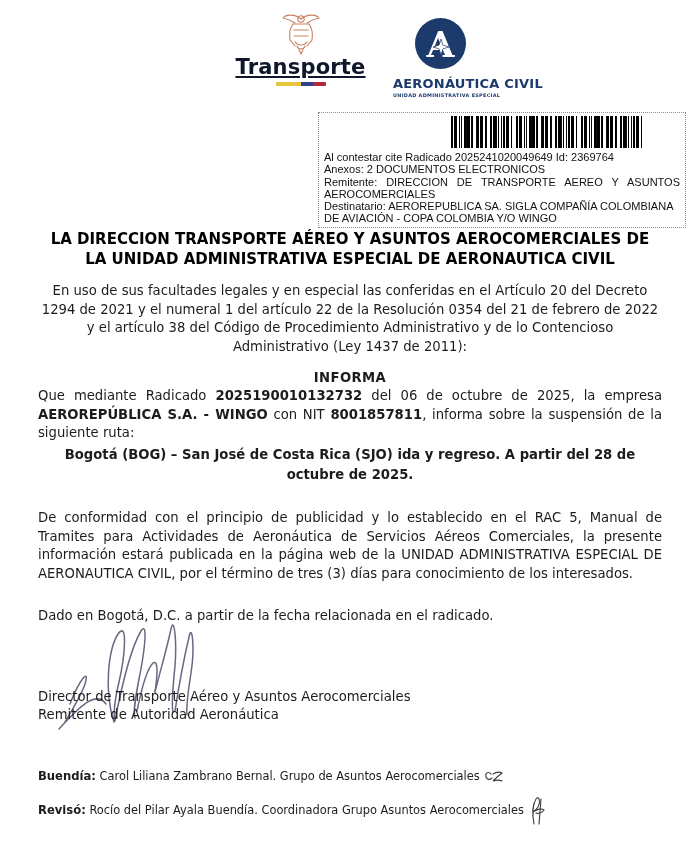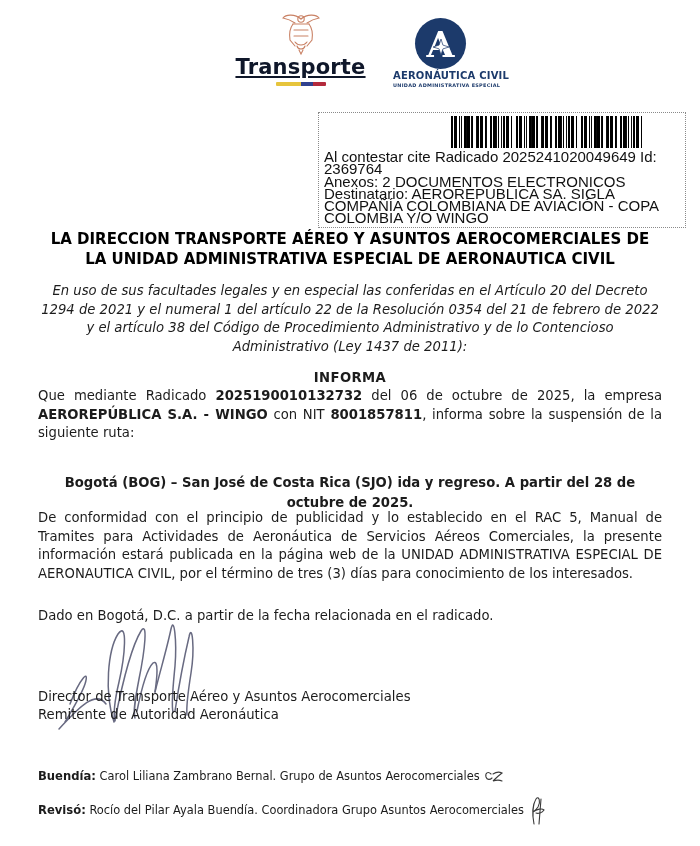--- a/index.html
+++ b/index.html
@@ -16,45 +16,45 @@
   .logos { position:absolute; top:10px; left:228px; width:260px; height:92px; display:flex; align-items:flex-start; }
   .mintransporte { position:relative; width:148px; height:92px; text-align:center; }
   .crest { display:block; margin:2px auto 0; }
   .wordmark { font-size:21px; font-weight:600; color:#0f172a; letter-spacing:.2px; line-height:22px;text-decoration:underline; }
   .flagbar { width:50px; height:4px; margin:4px auto 0; display:flex; border-radius:1px; overflow:hidden; }
   .flagbar .y { flex:2; } .flagbar .b { flex:1; } .flagbar .r { flex:1; }
   .aerocivil { position:relative; margin-left:20px; width:95px; text-align:center; padding-top:8px; }
   .ac-circle { width:51px; height:51px; border-radius:50%; margin:0 auto; position:relative; }
   .ac-a { position:absolute; left:0; top:4px; width:100%; text-align:center; color:#fff; font-size:36px; font-weight:bold; line-height:44px; font-family:"DejaVu Serif", serif; }
   .ac-star { position:absolute; left:50%; top:56%; transform:translate(-50%,-50%); }
-  .ac-title { font-size:10px; font-weight:bold; letter-spacing:.2px; margin-top:1px; white-space:nowrap; }
+  .ac-title { font-size:13px; font-weight:bold; letter-spacing:.2px; margin-top:7px; white-space:nowrap; }
   .ac-sub { font-size:4.9px; font-weight:bold; letter-spacing:.3px; white-space:nowrap; margin-top:1px; }
   
   .radbox {
     position:absolute; left:318px; top:112px; width:368px; height:116px;
     border:1px dotted #8a8a8a;
     padding:2px 5px 2px 5px;
     font-family:"Liberation Sans", sans-serif;
-    font-size:15px; line-height:12.3px; color:#111;
+    font-size:11px; line-height:12.3px; color:#111;
   }
   .barcode {
     width:192px; height:32px; margin:1px 0 3px 127px;
     background:
       repeating-linear-gradient(90deg, rgba(0,0,0,.95) 0 1px, rgba(255,255,255,0) 1px 5px),
       repeating-linear-gradient(90deg, #000 0 2px, #fff 2px 3px, #000 3px 6px, #fff 6px 8px, #000 8px 9px, #fff 9px 13px);
   }
   .radline { text-align:left; }
   .radline.just { text-align:justify; }
   
   .block { position:absolute; left:38px; width:624px; font-size:13.2px; line-height:18.6px; color:#1c1c1c; }
   .doc-title { top:230px; text-align:center; font-weight:bold; font-size:15px; line-height:19.5px; color:#000; }
-  .intro { top:282px; text-align:center;font-style:italic; }
+  .intro { top:282px; text-align:center; }
   .informa-h { top:357px; text-align:center; font-weight:bold; letter-spacing:.4px;margin-top:12px; }
   .para-informa { top:387px; text-align:justify; }
-  .route { top:473px; text-align:center; font-weight:bold; line-height:20px; }
+  .route { top:445px; text-align:center; font-weight:bold; line-height:20px; }
   .publicity { top:509px; text-align:justify; }
   .dado { top:607px; }
   .signer { top:688px; }
   .signer .name { font-weight:bold; font-size:13.4px; }
   .signer .role { font-size:13.2px; line-height:17.5px; }
   .footline { position:absolute; left:38px; width:624px; font-size:11.4px; color:#1c1c1c; }
   .footline b { font-size:11.6px; }
   .proyecto { top:769px; }
   .reviso { top:796px; }
   .sig-main { position:absolute; left:52px; top:612px; pointer-events:none; }
@@ -98,20 +98,21 @@
       </div>
       <div class="ac-title">AERONÁUTICA CIVIL</div>
       <div class="ac-sub">UNIDAD ADMINISTRATIVA ESPECIAL</div>
     </div>
   </div>
 
   <div class="radbox">
     <div class="barcode"></div>
     <div class="radline">Al contestar cite Radicado 2025241020049649 Id: 2369764</div>
     <div class="radline">Anexos: 2 DOCUMENTOS ELECTRONICOS</div>
+    <div class="radline just">Remitente: DIRECCION DE TRANSPORTE AEREO Y ASUNTOS AEROCOMERCIALES</div>
     <div class="radline">Destinatario: AEROREPUBLICA SA. SIGLA COMPAÑÍA COLOMBIANA DE AVIACIÓN - COPA COLOMBIA Y/O WINGO</div>
   </div>
 
   <div class="block doc-title">LA DIRECCION TRANSPORTE AÉREO Y ASUNTOS AEROCOMERCIALES DE LA UNIDAD ADMINISTRATIVA ESPECIAL DE AERONAUTICA CIVIL</div>
 
   <div class="block intro">En uso de sus facultades legales y en especial las conferidas en el Artículo 20 del Decreto 1294 de 2021 y el numeral 1 del artículo 22 de la Resolución 0354 del 21 de febrero de 2022 y el artículo 38 del Código de Procedimiento Administrativo y de lo Contencioso Administrativo (Ley 1437 de 2011):</div>
 
   <div class="block informa-h">INFORMA</div>
 
   <div class="block para-informa"><span>Que mediante Radicado </span><b>2025190010132732</b><span> del 06 de octubre de 2025, la empresa </span><b>AEROREPÚBLICA S.A. - WINGO</b><span> con NIT </span><b>8001857811</b><span>, informa sobre la suspensión de la siguiente ruta:</span></div>

